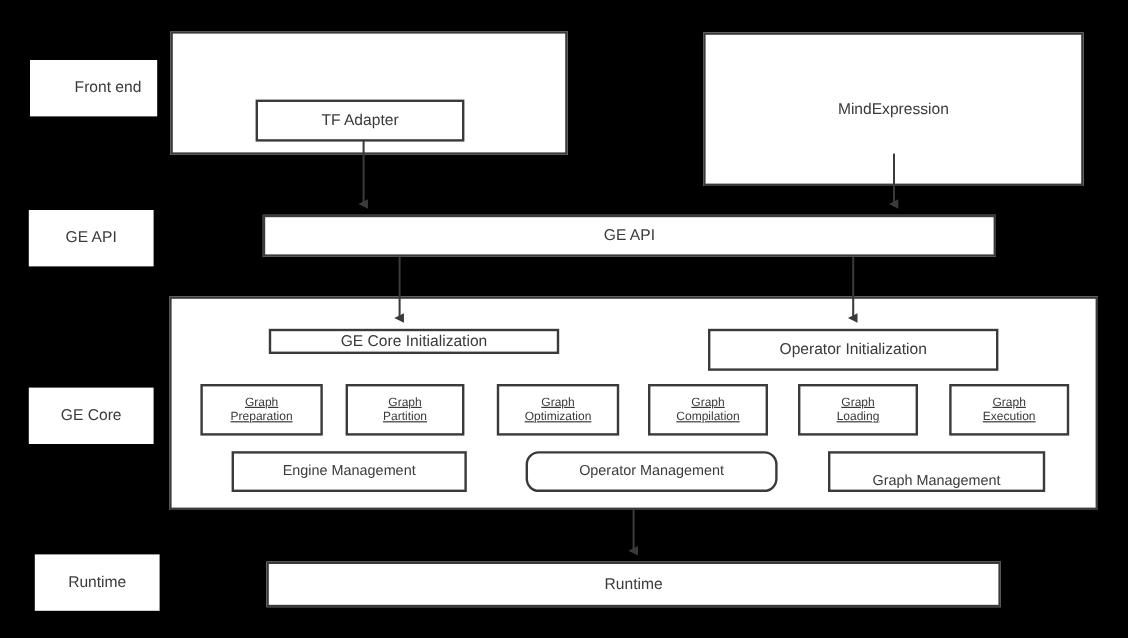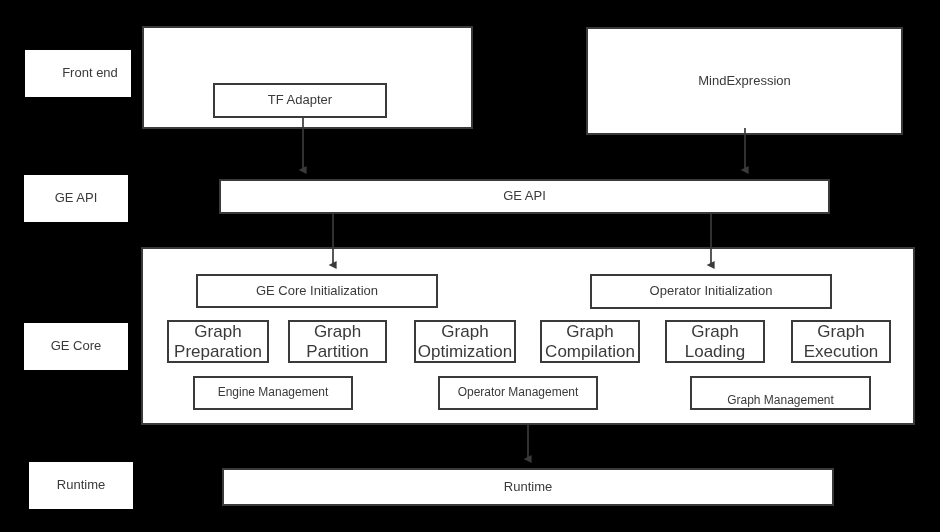--- a/index.html
+++ b/index.html
@@ -7,21 +7,21 @@
   #stage{position:relative;width:940px;height:532px;background:#000;}
 
   .box{position:absolute;box-sizing:border-box;background:#ffffff;color:#3a3a3a;
        display:flex;align-items:center;justify-content:center;text-align:center;
        line-height:1.15;}
   .bordered{border:2px solid #3a3a3a;}
   .plain{border:none;}
   .container{background:#ffffff;border:2px solid #3a3a3a;}
   .lbl{font-size:13px;}
   .f13{font-size:13px;}
-  .f12{font-size:17px;}
+  .f12{font-size:10px;text-decoration:underline;}
   .f115{font-size:12px;}
   .two-line{white-space:pre-line;}
 
   
   #arrows{position:absolute;left:0;top:0;width:940px;height:532px;pointer-events:none;}
 </style>
 </head>
 <body>
 
 <div id="stage">
@@ -41,32 +41,32 @@
   <div class="box plain lbl" style="left:29px;top:462px;width:104px;height:47px;">
     <span>Runtime</span>
   </div>
 
   <div class="container" style="position:absolute;box-sizing:border-box;left:142px;top:26px;width:331px;height:103px;">
     <div class="box bordered f13" style="left:69px;top:55px;width:174px;height:35px;">
       <span>TF Adapter</span>
     </div>
   </div>
 
-  <div class="box bordered f13" style="left:586px;top:27px;width:317px;height:108px;">
+  <div class="box bordered f13" style="left:586px;top:27px;width:317px;height:128px;">
     <span>MindExpression</span>
   </div>
 
   <div class="box bordered f13" style="left:219px;top:179px;width:611px;height:35px;">
     <span>GE API</span>
   </div>
 
   <div class="container" style="position:absolute;box-sizing:border-box;left:141px;top:247px;width:774px;height:178px;">
   </div>
 
-  <div class="box bordered f13" style="left:196px;top:274px;width:242px;height:34px;">
+  <div class="box bordered f13" style="left:224px;top:274px;width:242px;height:21px;">
     <span>GE Core Initialization</span>
   </div>
   <div class="box bordered f13" style="left:590px;top:274px;width:242px;height:35px;">
     <span>Operator Initialization</span>
   </div>
 
   <div class="box bordered f12 two-line" style="left:167px;top:320px;width:102px;height:43px;">
     <span>Graph
 Preparation</span>
   </div>
@@ -84,24 +84,24 @@
   </div>
   <div class="box bordered f12 two-line" style="left:665px;top:320px;width:100px;height:43px;">
     <span>Graph
 Loading</span>
   </div>
   <div class="box bordered f12 two-line" style="left:791px;top:320px;width:100px;height:43px;">
     <span>Graph
 Execution</span>
   </div>
 
-  <div class="box bordered f115" style="left:193px;top:376px;width:160px;height:34px;">
+  <div class="box bordered f115" style="left:193px;top:376px;width:196px;height:34px;">
     <span>Engine Management</span>
   </div>
-  <div class="box bordered f115" style="left:438px;top:376px;width:160px;height:34px;">
+  <div class="box bordered f115" style="left:438px;top:376px;width:210px;height:34px;border-radius:11px;">
     <span>Operator Management</span>
   </div>
   <div class="box bordered f115" style="left:690px;top:376px;width:181px;height:34px;align-items:flex-end;">
     <span>Graph Management</span>
   </div>
 
   <div class="box bordered f13" style="left:222px;top:468px;width:612px;height:38px;">
     <span>Runtime</span>
   </div>
 

